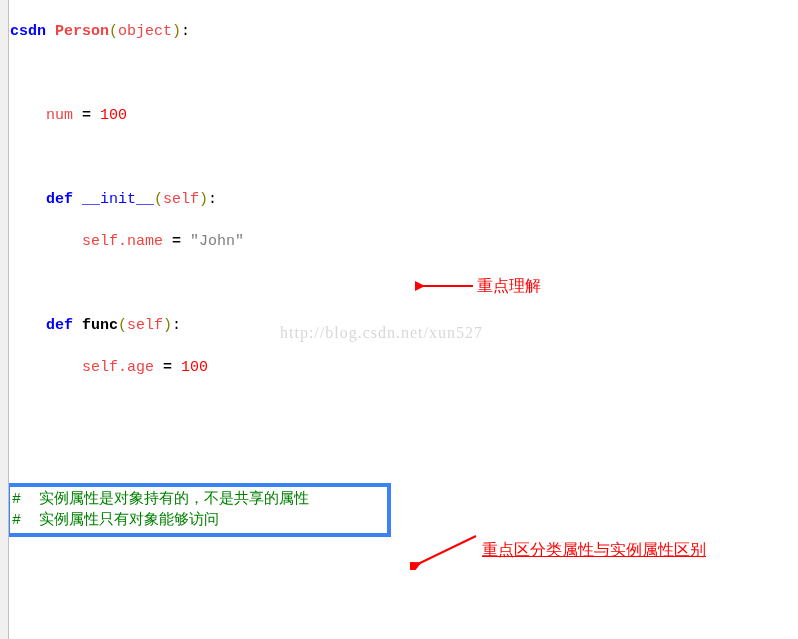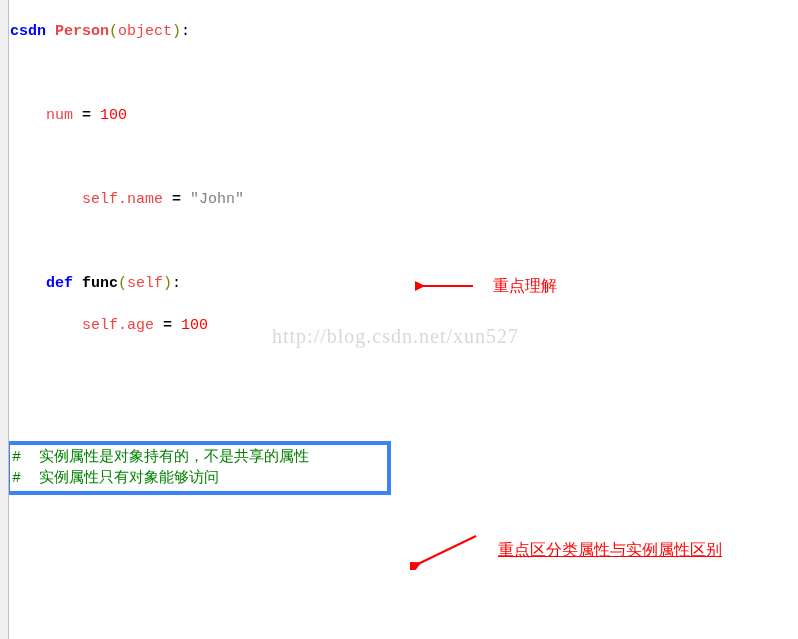--- a/index.html
+++ b/index.html
@@ -46,45 +46,46 @@
     padding: 2px 6px 2px 2px;
     margin-left: -4px;
   }
   .annotation {
     position: absolute;
     color: #ff0000;
     font-family: SimSun, serif;
     font-size: 16px;
     display: flex;
     align-items: center;
-    gap: 18px;
+    gap: 2px;
   }
   .annotation svg { flex-shrink: 0; }
 
   .watermark {
     position: absolute;
-    left: 272px;
+    left: 280px;
     top: 322px;
     color: #d8d8d8;
     font-family: "Times New Roman", serif;
-    font-size: 20px;
+    font-size: 16px;
     letter-spacing: 1px;
     pointer-events: none;
   }
 </style>
 </head>
 <body>
 
 <div class="gutter"></div>
 
 <div class="code-area">
 <span class="line"><span class="kw">csdn</span> <span class="cls">Person</span><span class="paren">(</span><span class="grey">object</span><span class="paren">)</span><span class="ident">:</span></span>
 <span class="line"> </span>
 <span class="line">    <span class="grey">num</span> <span class="op">=</span> <span class="num">100</span></span>
 <span class="line"> </span>
+<span class="line">    <span class="kw">def</span> <span class="dunder">__init__</span><span class="paren">(</span><span class="grey">self</span><span class="paren">)</span><span class="ident">:</span></span>
 <span class="line">        <span class="grey">self.name</span> <span class="op">=</span> <span class="str">"John"</span></span>
 <span class="line"> </span>
 <span class="line">    <span class="kw">def</span> <span class="fn">func</span><span class="paren">(</span><span class="grey">self</span><span class="paren">)</span><span class="ident">:</span></span>
 <span class="line">        <span class="grey">self.age</span> <span class="op">=</span> <span class="num">100</span></span>
 <span class="line"> </span>
 <span class="line"> </span>
 <span class="line"><span class="box-red"><span class="cmt">#  实例属性是对象持有的，不是共享的属性</span>
 <span class="cmt">#  实例属性只有对象能够访问</span>                  </span></span>
 <span class="line"> </span>
 

